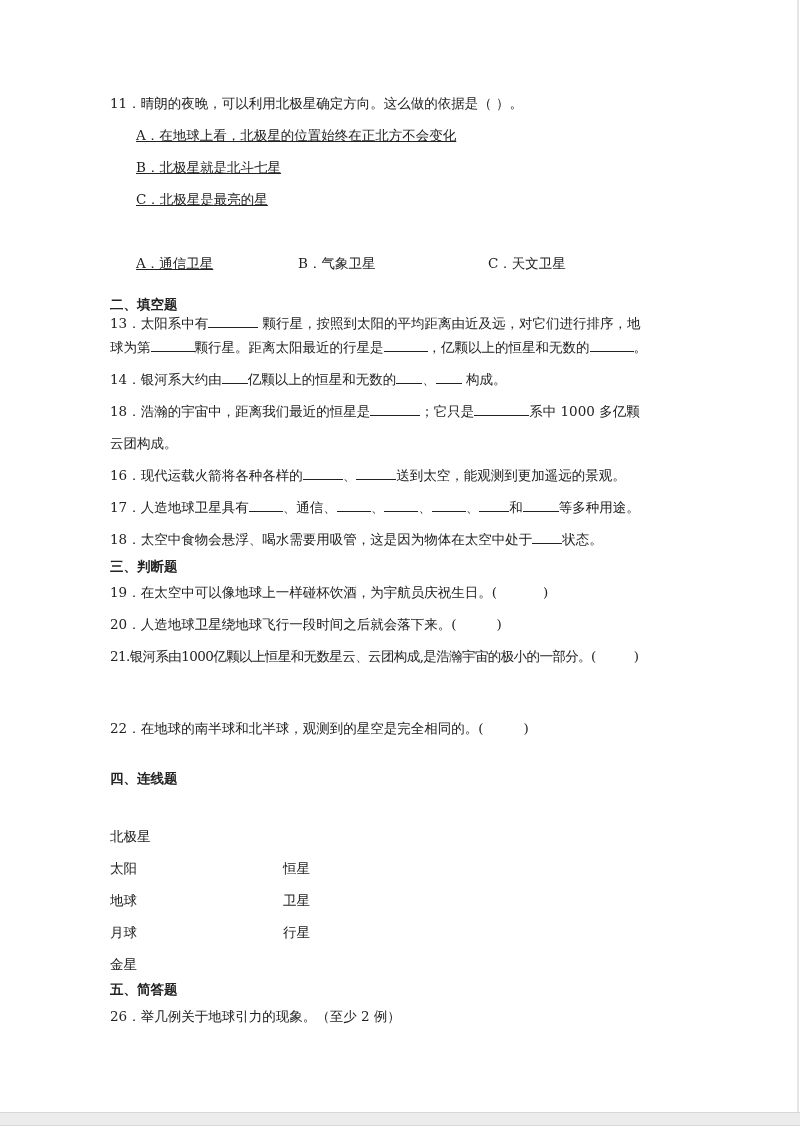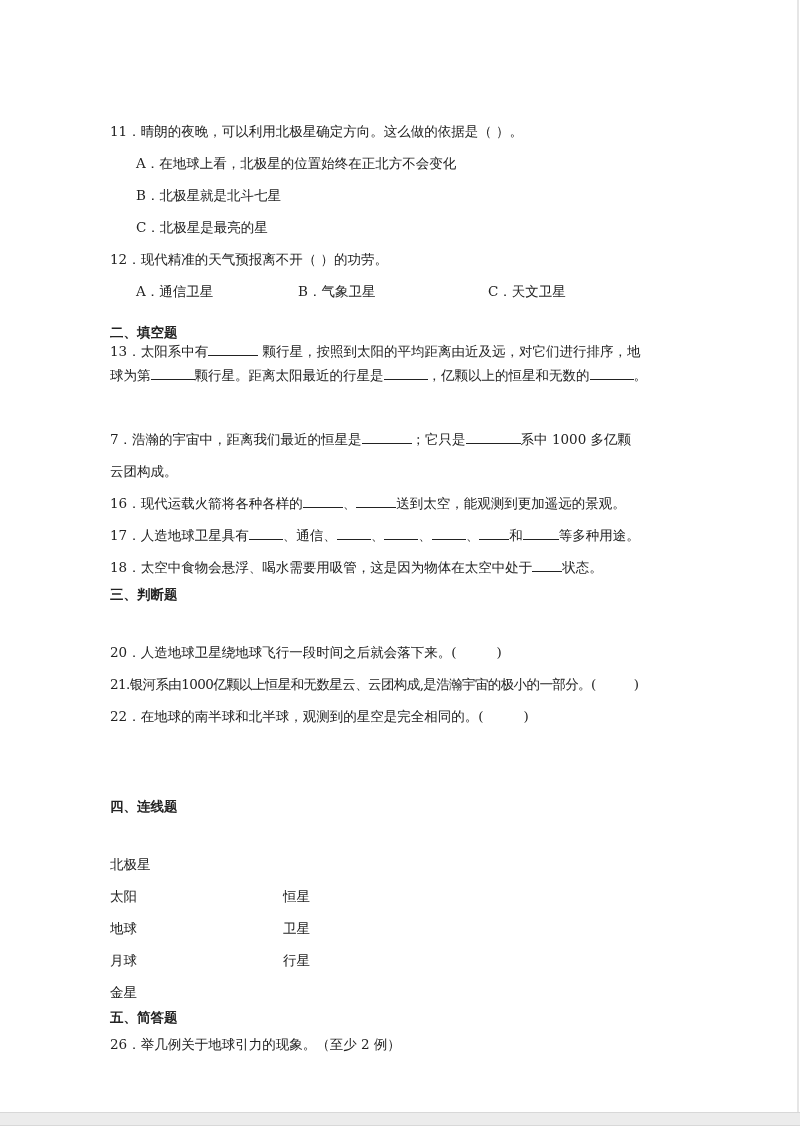--- a/index.html
+++ b/index.html
@@ -9,23 +9,22 @@
     font-family:"DejaVu Serif","Liberation Serif",serif;
     color:#222;
   }
   .page {
     position:absolute; left:0; top:0; width:797px; height:1112px;
     background:#fff; border-right:2px solid #e6e6e6;
   }
   .line {
     position:absolute; left:110px; font-size:13.5px; white-space:nowrap;
     line-height:18px;
-    margin-top:28px;
   }
-  .opt { left:136px; }
+  .opt { left:136px;text-decoration:underline; }
   .heading { font-family:"DejaVu Sans","Liberation Sans",sans-serif; font-weight:bold; font-size:13.5px; }
   .blank { display:inline-block; border-bottom:1px solid #222; height:13px; vertical-align:baseline; }
   .paren-space { display:inline-block; }
   .watermark {
     position:absolute; left:368px; top:990px;
     font-family:"DejaVu Sans","Liberation Sans",sans-serif;
     font-weight:bold; font-size:76px; letter-spacing:2px;
     color:#ececec; line-height:80px;
   }
   .bottom-bar {
@@ -36,61 +35,66 @@
 </head>
 <body>
 
 <div class="page">
 
   <div class="line" style="top:94px">11．晴朗的夜晚，可以利用北极星确定方向。这么做的依据是（   ）。</div>
   <div class="line opt" style="top:126px">A．在地球上看，北极星的位置始终在正北方不会变化</div>
   <div class="line opt" style="top:158px">B．北极星就是北斗七星</div>
   <div class="line opt" style="top:190px">C．北极星是最亮的星</div>
 
-  <div class="line" style="top:222px">12．现代精准的天气预报离不开（      ）的功劳。</div>
   <div class="line opt" style="top:254px">A．通信卫星</div>
   <div class="line" style="top:254px; left:298px">B．气象卫星</div>
   <div class="line" style="top:254px; left:488px">C．天文卫星</div>
 
   <div class="line heading" style="top:295px">二、填空题</div>
 
   <div class="line" style="top:314px">
     <span>13．太阳系中有</span><span class="blank" style="width:50px"></span>&nbsp;<span>颗行星，按照到太阳的平均距离由近及远，对它们进行排序，地</span>
   </div>
   <div class="line" style="top:338px">
     <span>球为第</span><span class="blank" style="width:44px"></span><span>颗行星。距离太阳最近的行星是</span><span class="blank" style="width:44px"></span><span>，亿颗以上的恒星和无数的</span><span class="blank" style="width:44px"></span><span>。</span>
   </div>
 
+  <div class="line" style="top:370px">
+    <span>14．银河系大约由</span><span class="blank" style="width:26px"></span><span>亿颗以上的恒星和无数的</span><span class="blank" style="width:26px"></span><span>、</span><span class="blank" style="width:26px"></span>&nbsp;<span>构成。</span>
+  </div>
 
   <div class="line" style="top:402px">
-    <span>7．浩瀚的宇宙中，距离我们最近的恒星是</span><span class="blank" style="width:50px"></span><span>；它只是</span><span class="blank" style="width:55px"></span><span>系中 1000 多亿颗</span>
+    <span>18．浩瀚的宇宙中，距离我们最近的恒星是</span><span class="blank" style="width:50px"></span><span>；它只是</span><span class="blank" style="width:55px"></span><span>系中 1000 多亿颗</span>
   </div>
   <div class="line" style="top:434px">云团构成。</div>
 
   <div class="line" style="top:466px">
     <span>16．现代运载火箭将各种各样的</span><span class="blank" style="width:40px"></span><span>、</span><span class="blank" style="width:40px"></span><span>送到太空，能观测到更加遥远的景观。</span>
   </div>
 
   <div class="line" style="top:498px">
     <span>17．人造地球卫星具有</span><span class="blank" style="width:34px"></span><span>、通信、</span><span class="blank" style="width:34px"></span><span>、</span><span class="blank" style="width:34px"></span><span>、</span><span class="blank" style="width:34px"></span><span>、</span><span class="blank" style="width:30px"></span><span>和</span><span class="blank" style="width:36px"></span><span>等多种用途。</span>
   </div>
 
   <div class="line" style="top:530px">
     <span>18．太空中食物会悬浮、喝水需要用吸管，这是因为物体在太空中处于</span><span class="blank" style="width:30px"></span><span>状态。</span>
   </div>
 
   <div class="line heading" style="top:557px">三、判断题</div>
 
+  <div class="line" style="top:583px">
+    <span>19．在太空中可以像地球上一样碰杯饮酒，为宇航员庆祝生日。(</span><span class="paren-space" style="width:46px"></span><span>)</span>
+  </div>
   <div class="line" style="top:615px">
     <span>20．人造地球卫星绕地球飞行一段时间之后就会落下来。(</span><span class="paren-space" style="width:40px"></span><span>)</span>
   </div>
   <div class="line" style="top:647px; letter-spacing:-0.6px">
     <span>21.银河系由1000亿颗以上恒星和无数星云、云团构成,是浩瀚宇宙的极小的一部分。(</span><span class="paren-space" style="width:38px"></span><span>)</span>
   </div>
-  <div class="line" style="top:679px">
+  <div class="line" style="top:719px">
     <span>22．在地球的南半球和北半球，观测到的星空是完全相同的。(</span><span class="paren-space" style="width:40px"></span><span>)</span>
   </div>
 
   <div class="line heading" style="top:769px">四、连线题</div>
 
   <div class="line" style="top:827px">北极星</div>
   <div class="line" style="top:859px">太阳</div>
   <div class="line" style="top:891px">地球</div>
   <div class="line" style="top:923px">月球</div>
   <div class="line" style="top:955px">金星</div>

